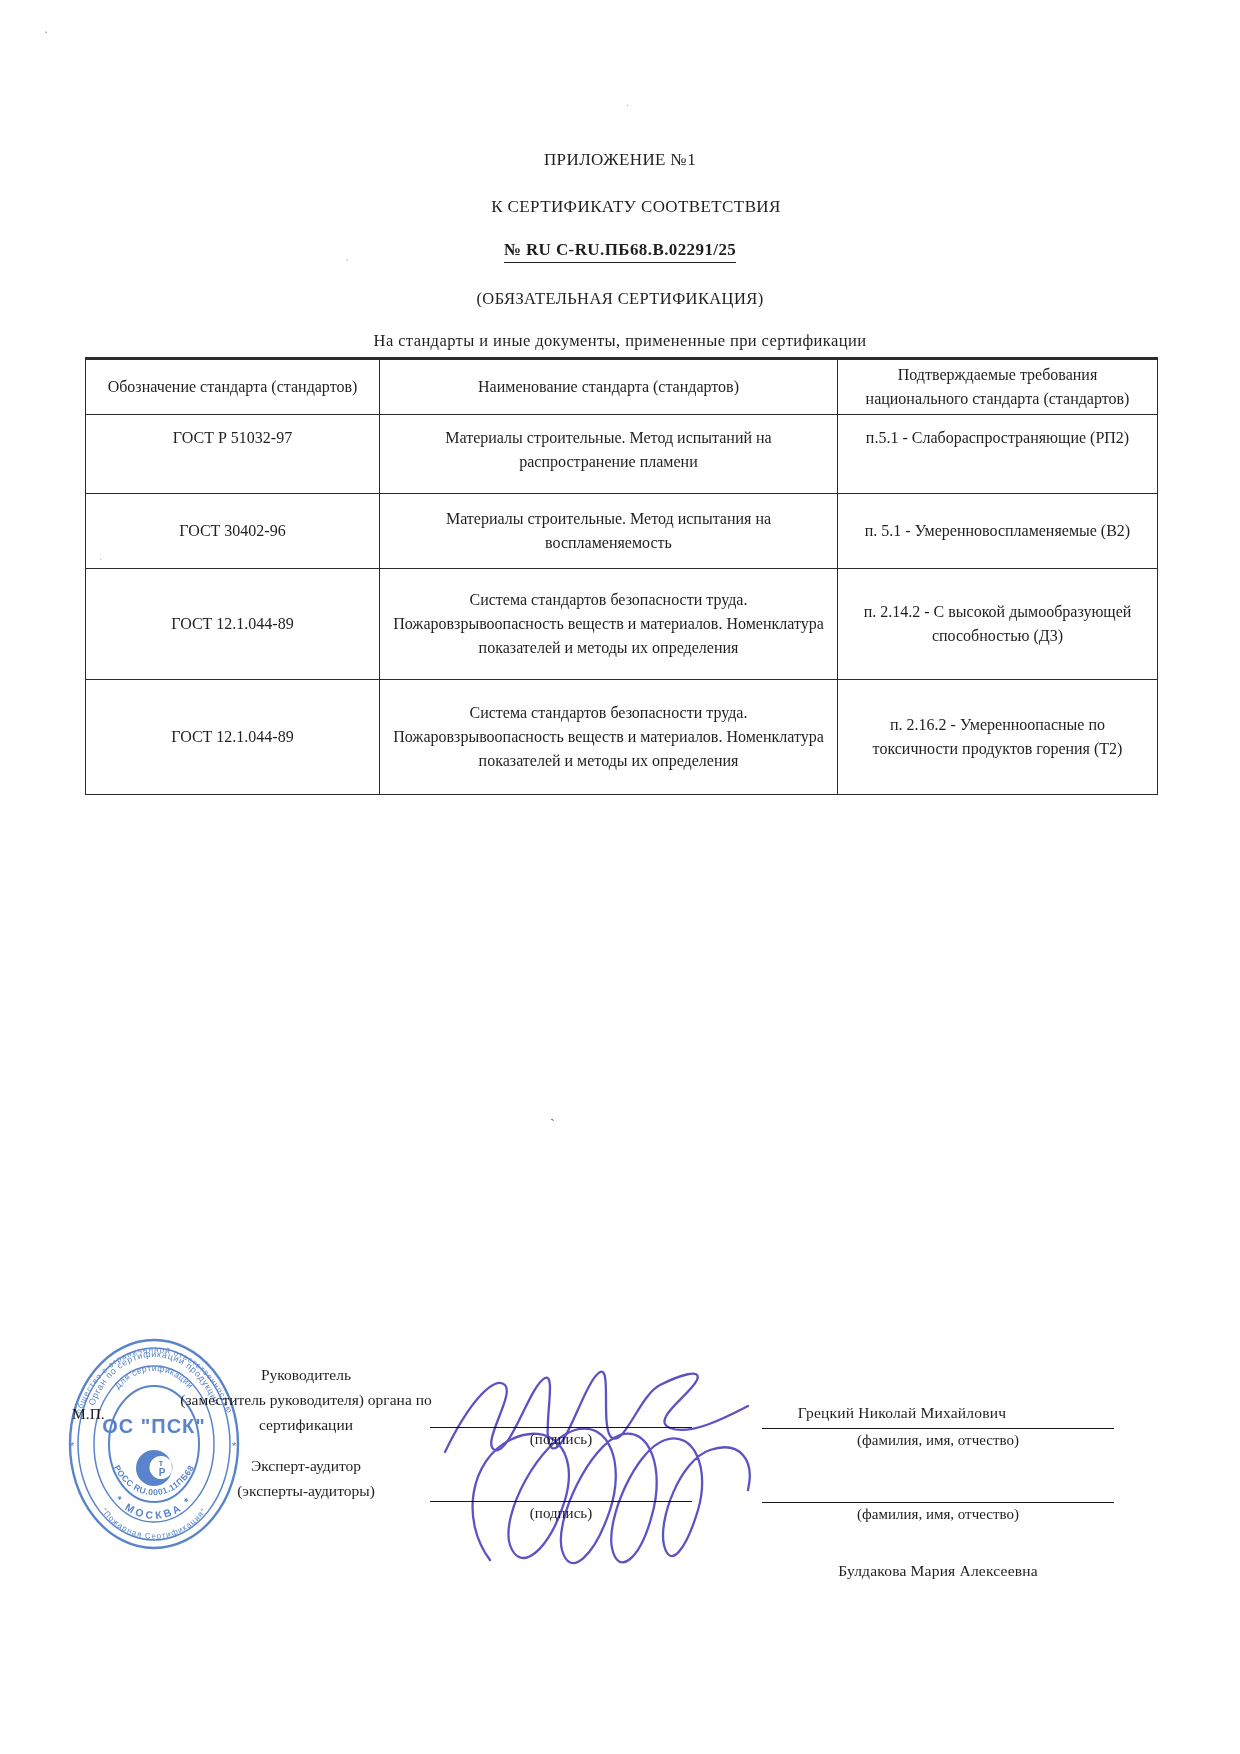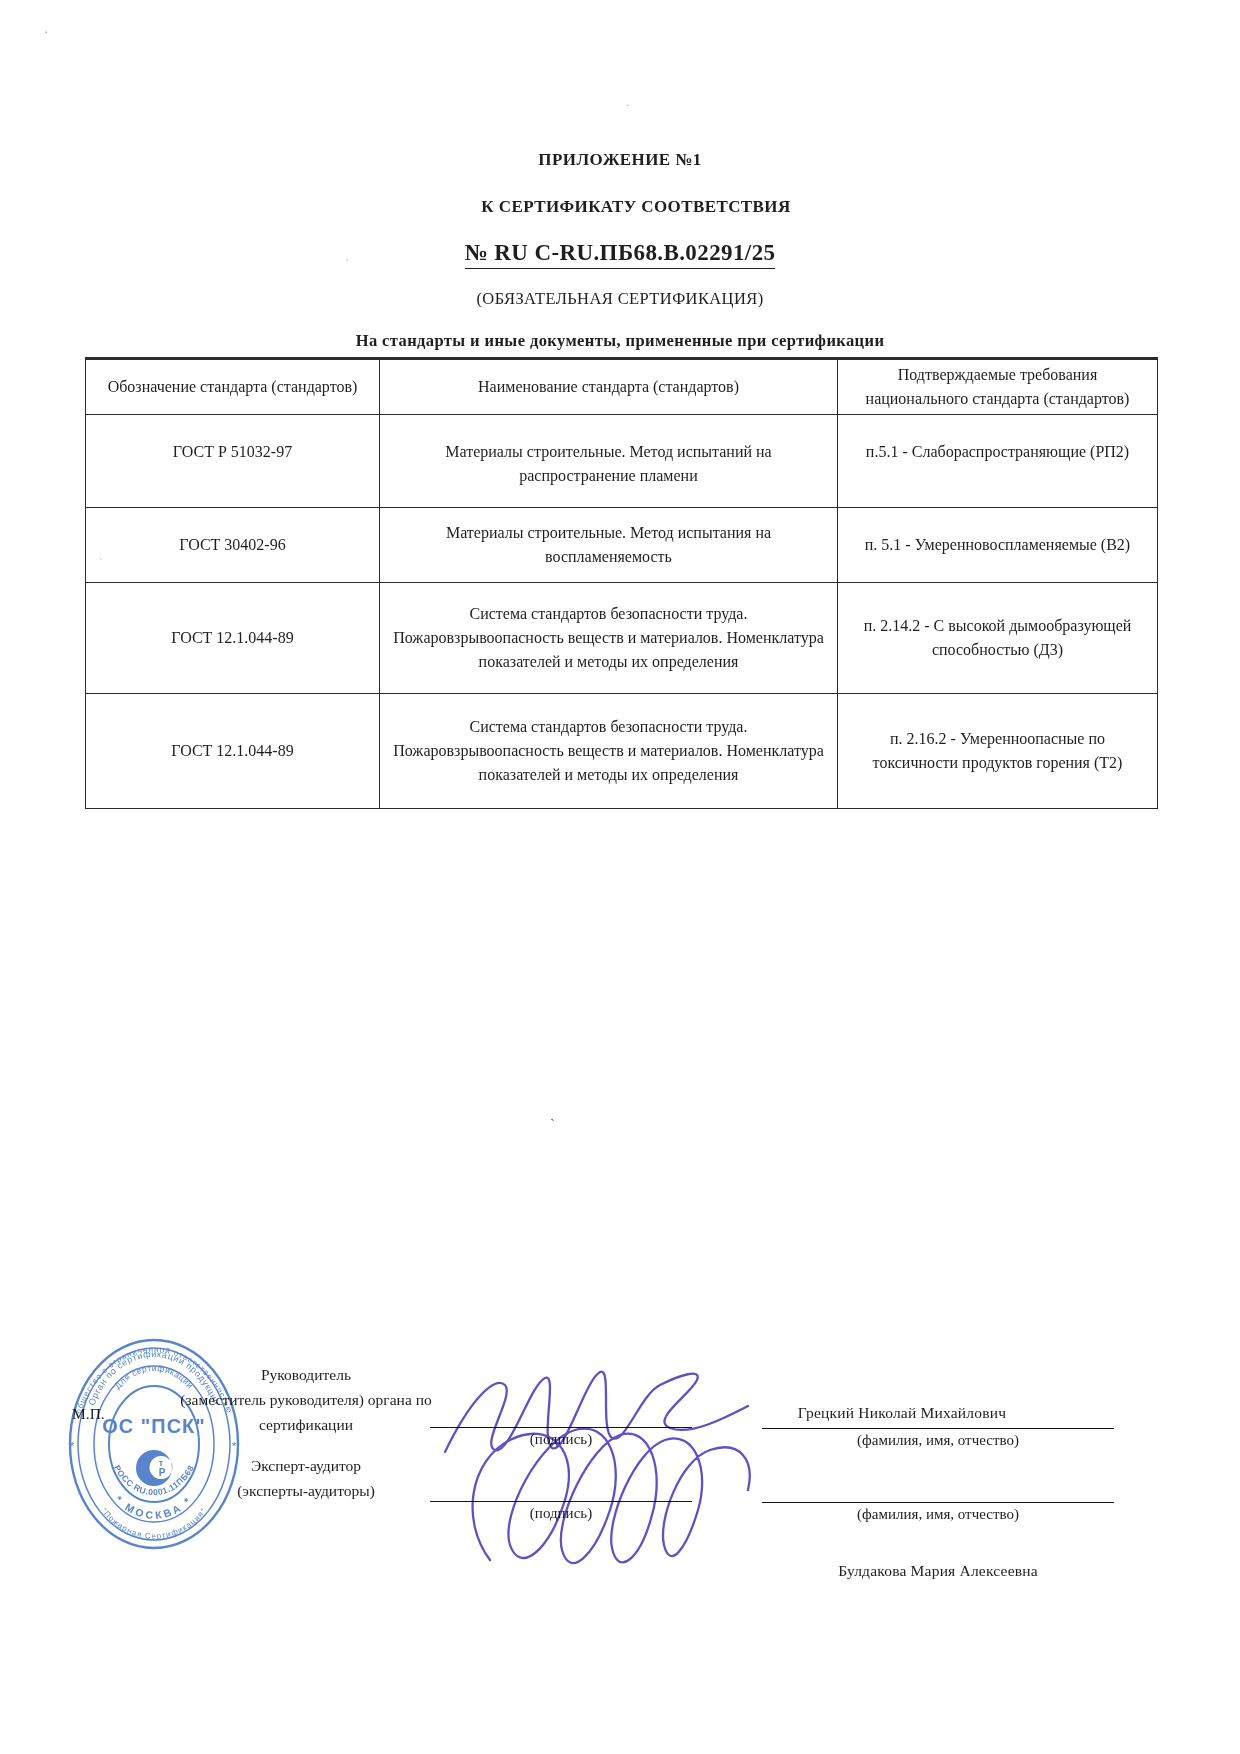--- a/index.html
+++ b/index.html
@@ -7,40 +7,40 @@
     position:relative;
     width:1240px;height:1754px;
     margin:0 auto;
     background:#ffffff;
     font-family:"Liberation Serif","DejaVu Serif",serif;
     color:#1f1f1f;
     overflow:hidden;
   }
   .abs{position:absolute;}
   .center{width:100%;text-align:center;}
-  .h-bold{font-weight:bold;font-size:17px;letter-spacing:.4px;}
+  .h-bold{font-weight:normal;font-size:17px;letter-spacing:.4px;}
   .h-norm{font-weight:normal;font-size:16.5px;letter-spacing:.4px;}
   .cert-num{
-    display:inline-block;font-weight:bold;font-size:23px;letter-spacing:.4px;
+    display:inline-block;font-weight:bold;font-size:17px;letter-spacing:.4px;
     border-bottom:1.6px solid #1f1f1f;padding-bottom:2px;
   }
   table.std{
     position:absolute;left:85px;top:357px;width:1072px;
     border-collapse:collapse;table-layout:fixed;
     font-size:16px;line-height:24px;
   }
   table.std,{border:1.5px solid #2b2b2b;}
   table.std td,table.std th{
     border:1.5px solid #2b2b2b;
     text-align:center;vertical-align:middle;
     padding:3px 10px;font-weight:normal;
   }
   table.std{border-top:3px solid #2b2b2b;}
   table.std tr.hdr th{height:46px;}
-  tr.r1 td{height:64px;vertical-align:top;padding-top:25px;}
+  tr.r1 td{height:64px;vertical-align:top;padding-top:11px;}
   tr.r2 td{height:68px;}
   tr.r3 td{height:104px;}
   tr.r4 td{height:108px;}
   .sig-label{font-size:15.5px;line-height:25px;text-align:center;}
   .rule{border-top:1.8px solid #151515;height:0;}
   .caption{font-size:15px;text-align:center;}
   .name{font-size:15.5px;text-align:center;letter-spacing:.2px;}
   .mp{font-size:15.5px;}
   .stamp-svg{mix-blend-mode:multiply;opacity:.88;}
   .ink-svg{mix-blend-mode:multiply;}

